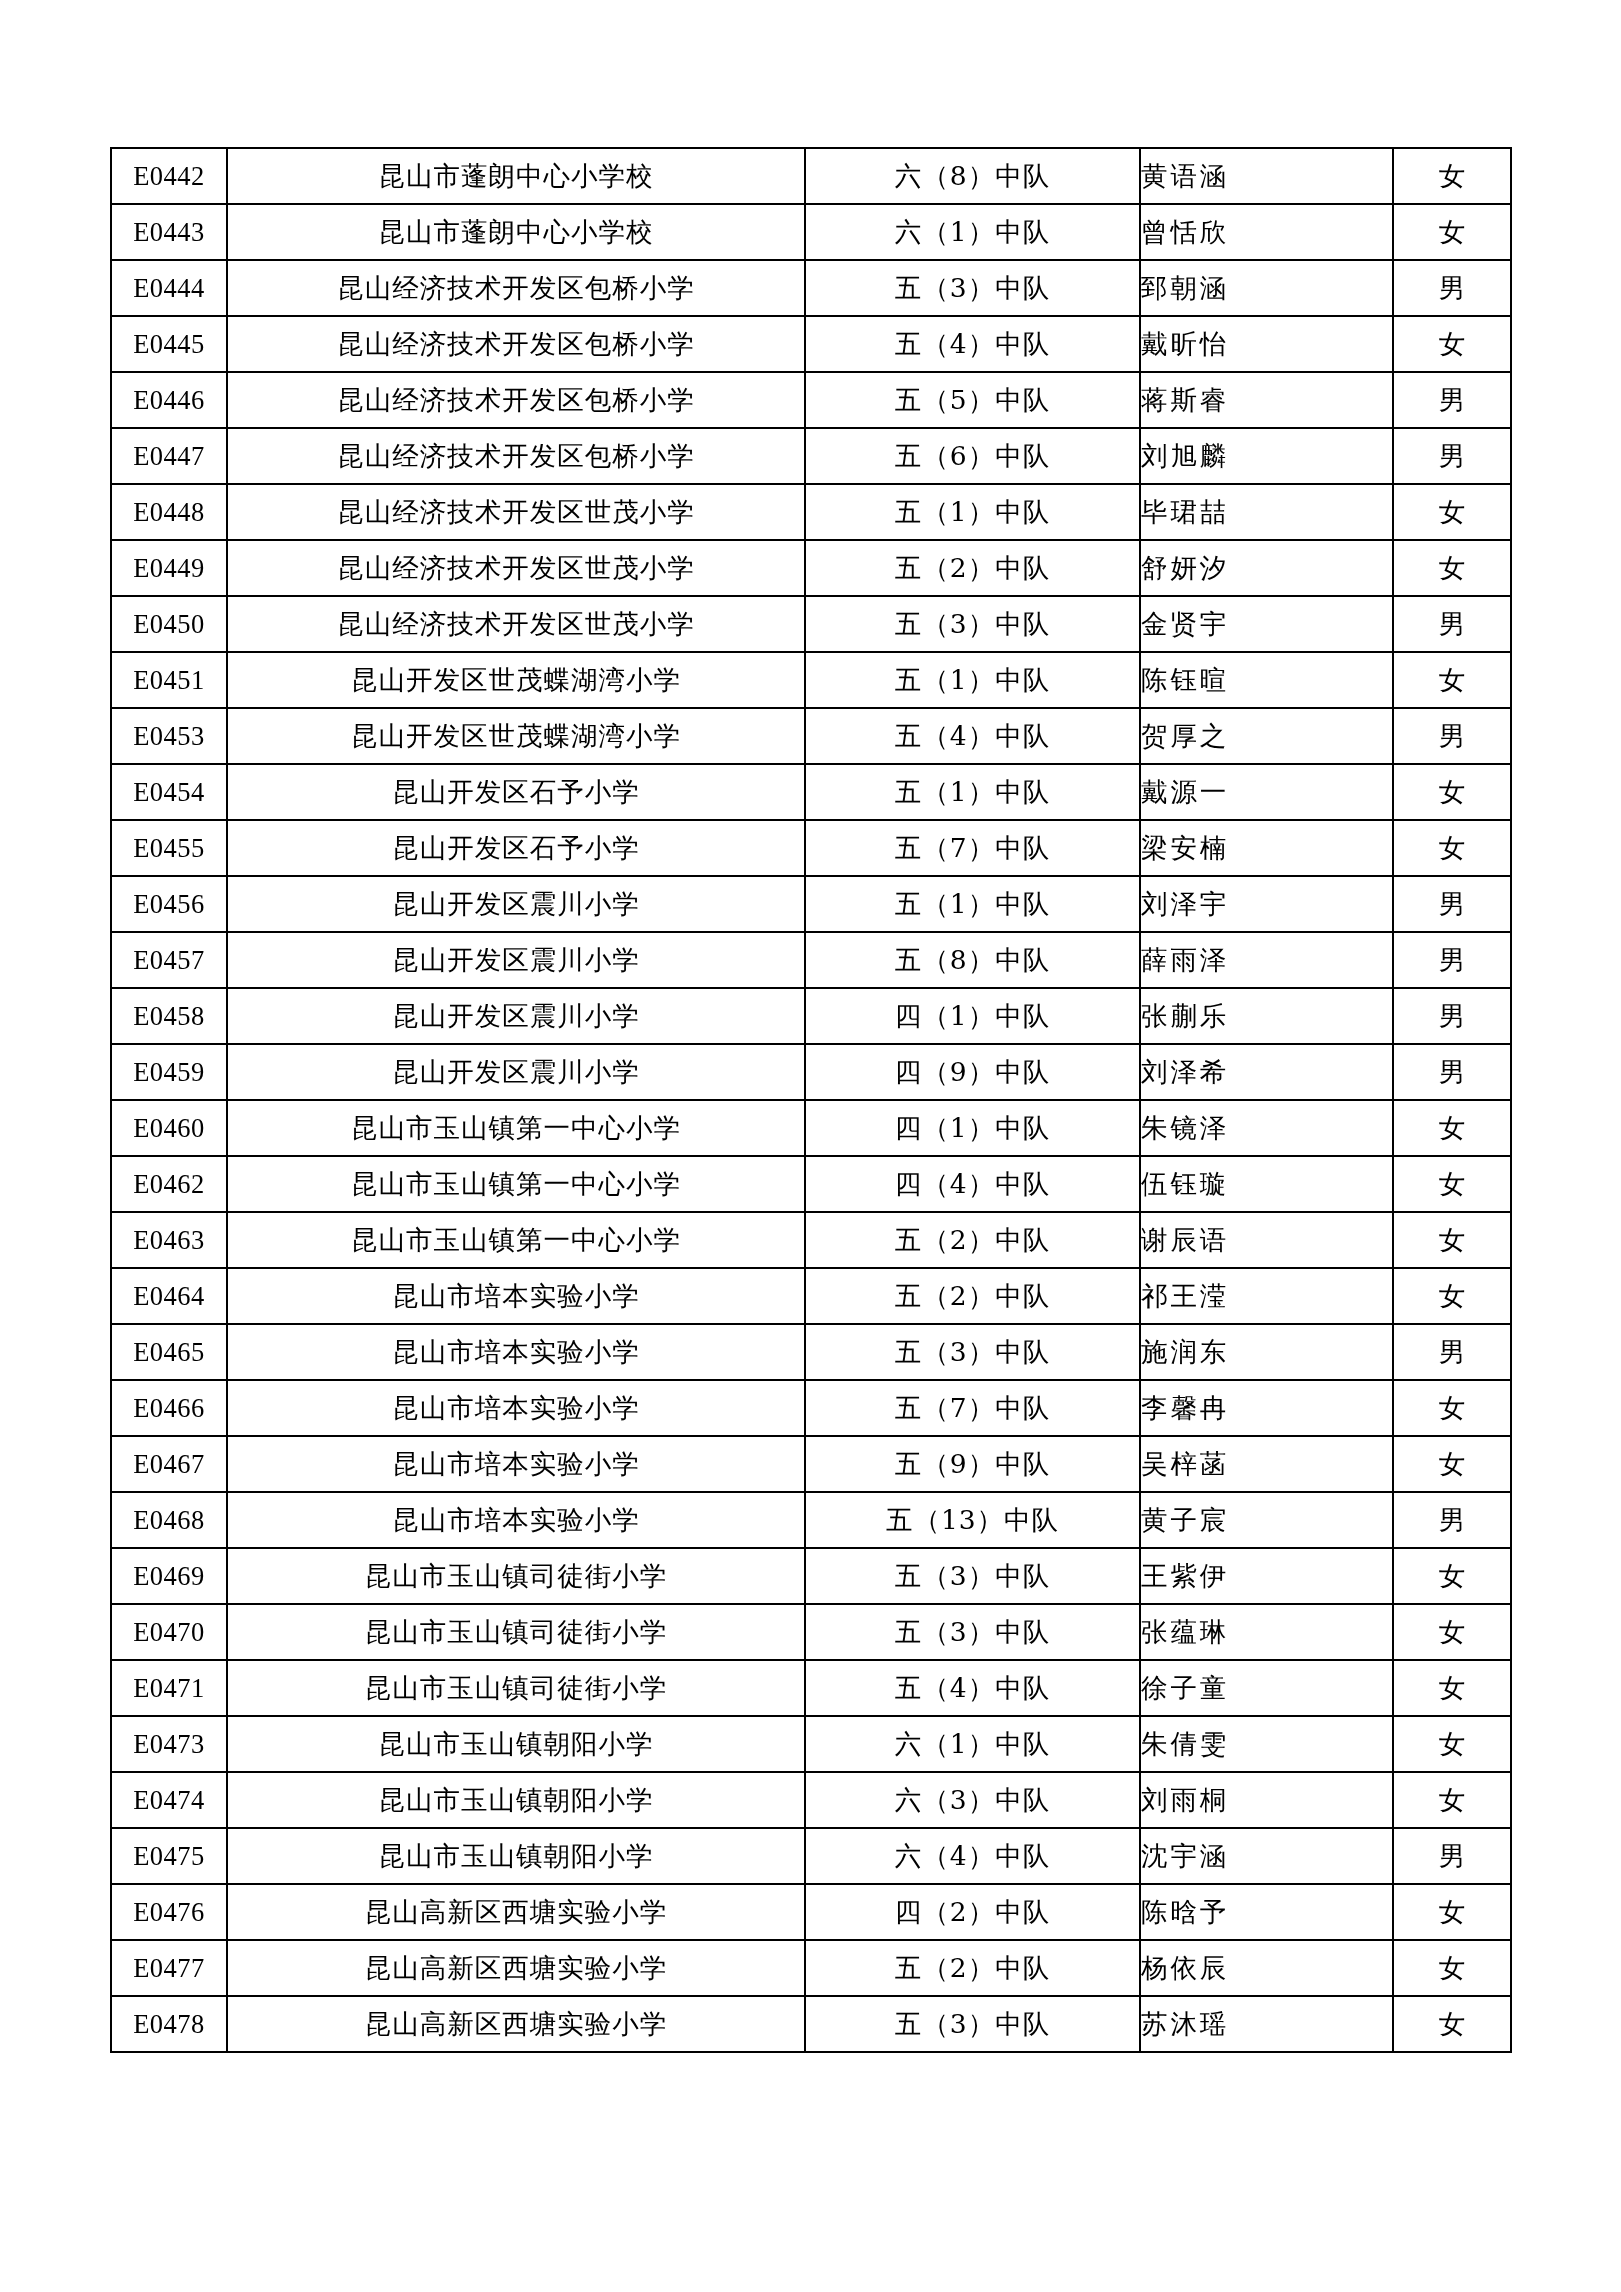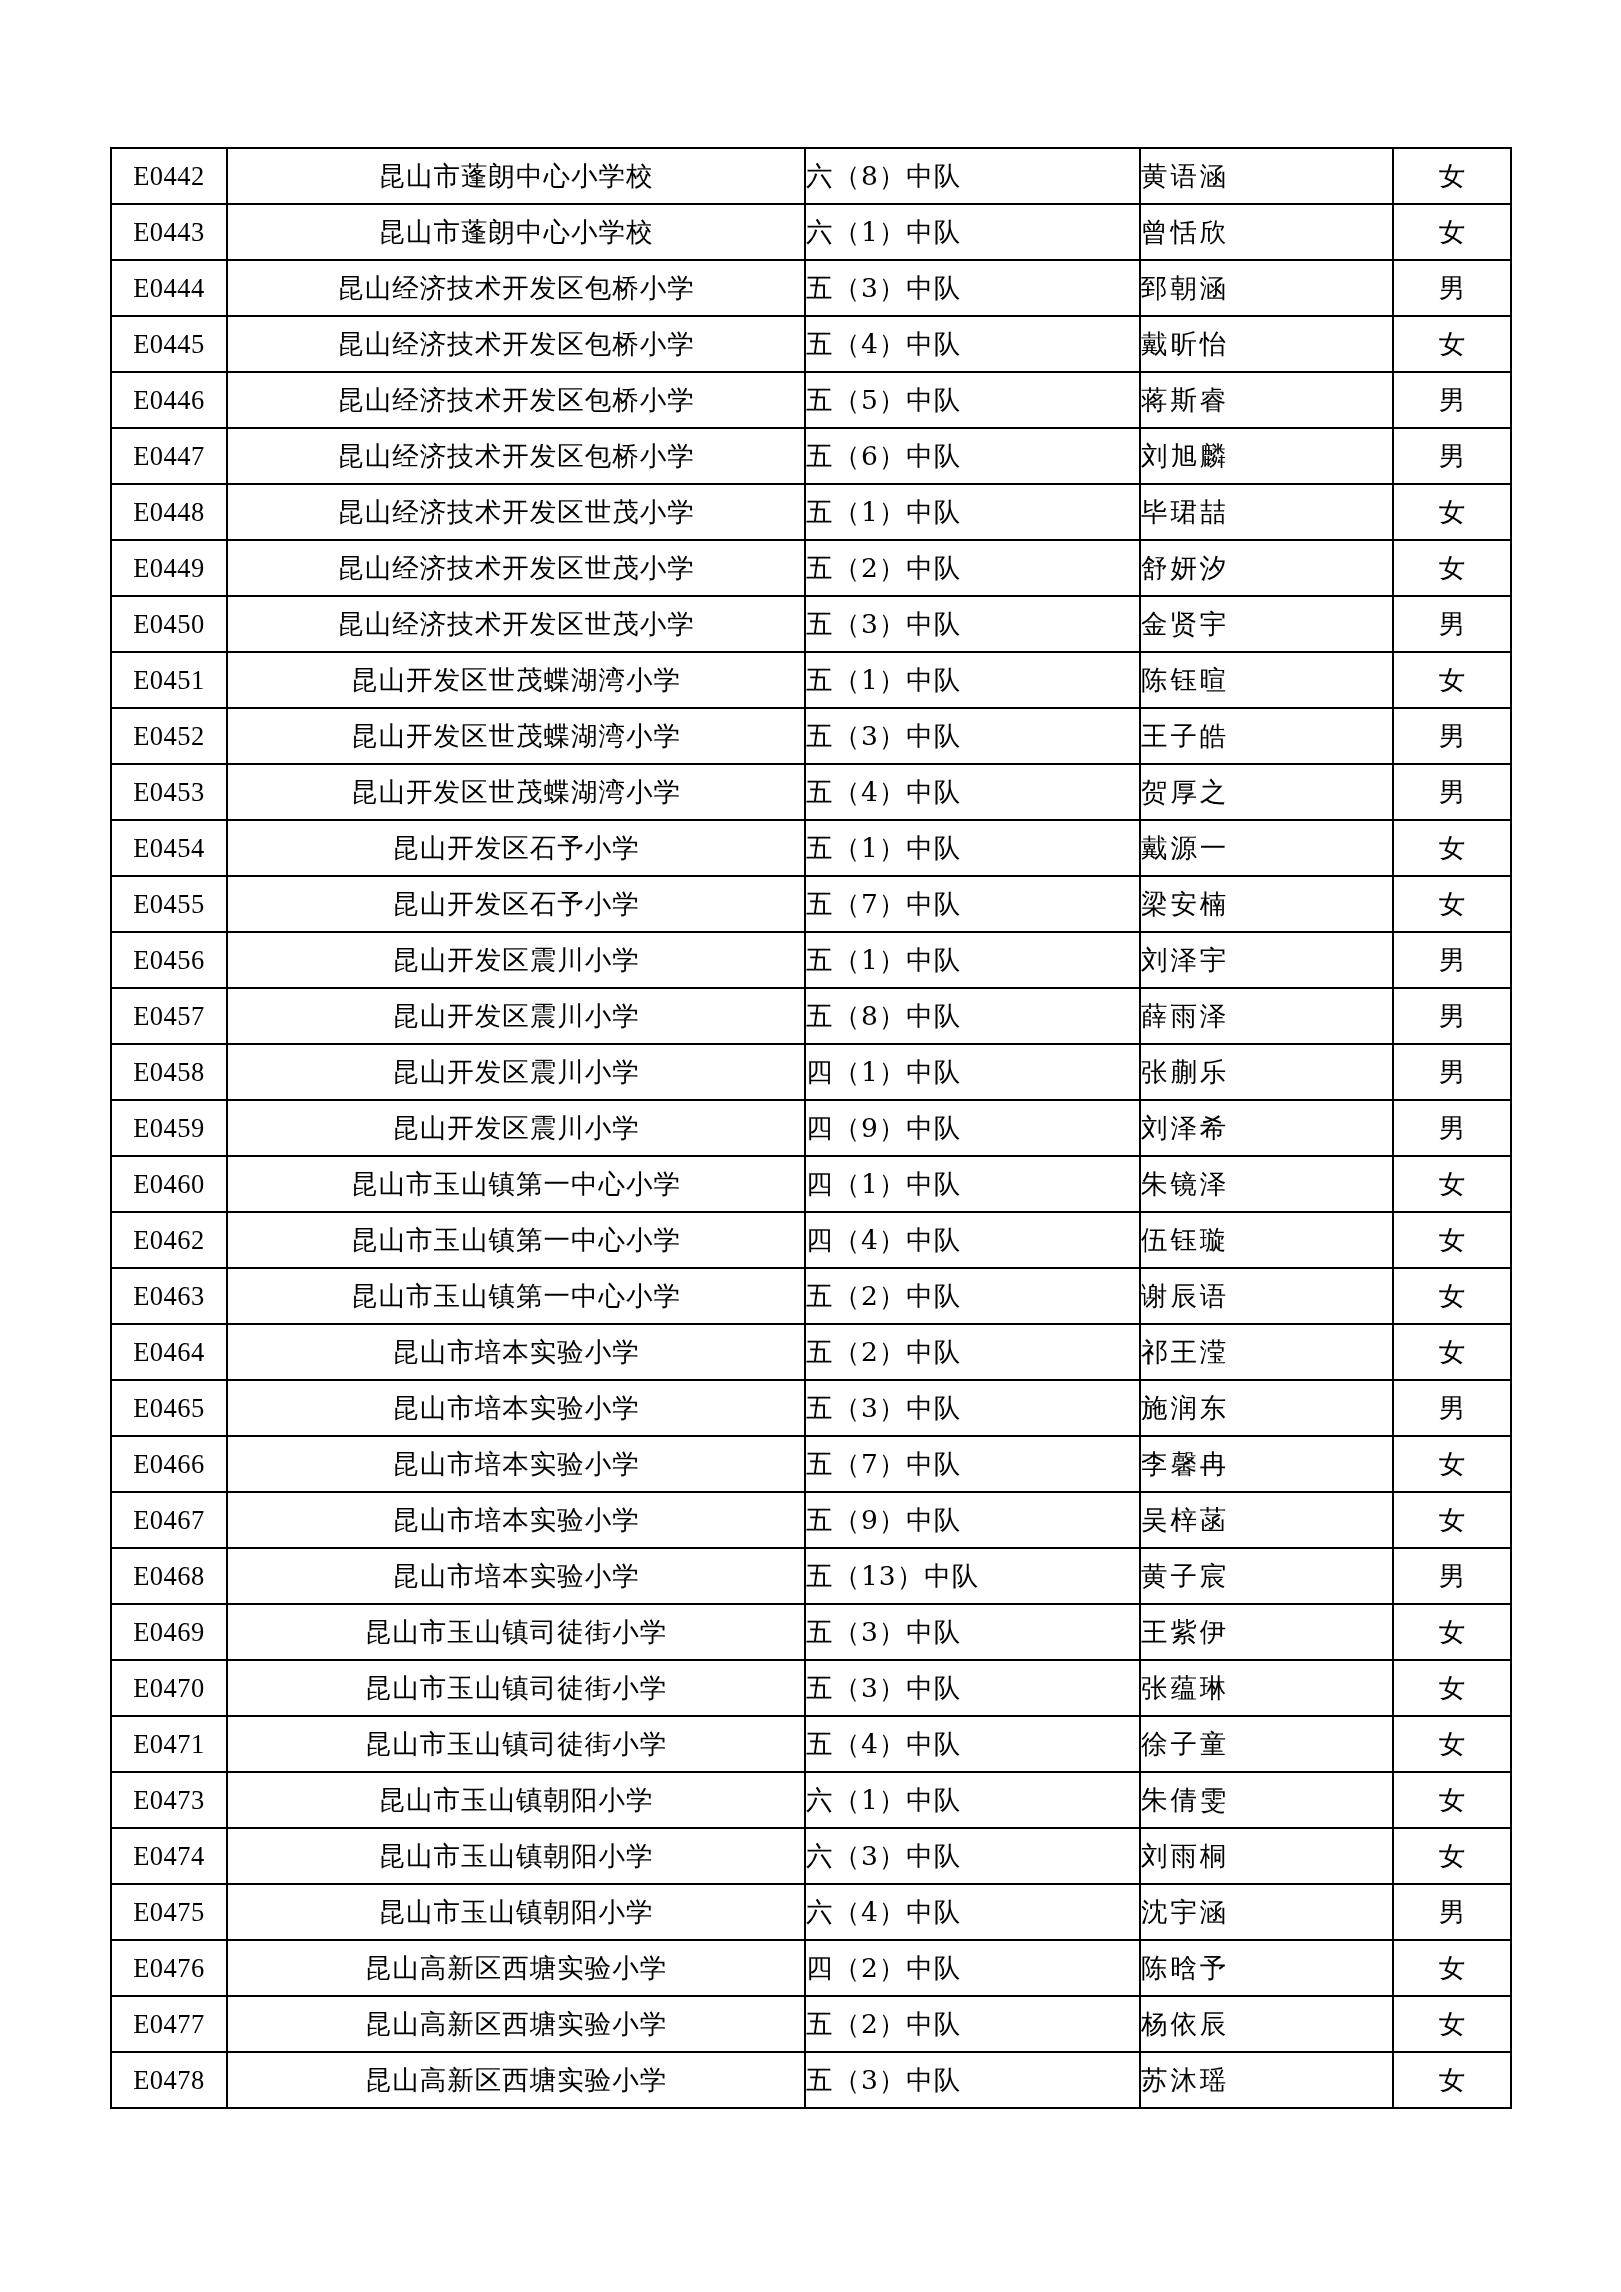--- a/index.html
+++ b/index.html
@@ -54,20 +54,21 @@
     letter-spacing: 0.5px;
   }
   td.school {
     text-align: center;
     padding-left: 10.8px;
     font-family: "DejaVu Serif", "Liberation Serif", serif;
     font-size: 27.4px;
     letter-spacing: 1px;
   }
   td.klass {
+    text-align: center;
     font-family: "DejaVu Serif", "Liberation Serif", serif;
     font-size: 27.4px;
     letter-spacing: 1px;
   }
   td.name {
     text-align: left;
     font-family: "DejaVu Serif", "Liberation Serif", serif;
     font-size: 27.4px;
     letter-spacing: 2.9px;
   }
@@ -155,27 +156,20 @@
             <td class="gender">男</td>
           </tr>
           <tr>
             <td class="code">E0451</td>
             <td class="school">昆山开发区世茂蝶湖湾小学</td>
             <td class="klass">五（1）中队</td>
             <td class="name">陈钰暄</td>
             <td class="gender">女</td>
           </tr>
           <tr>
-            <td class="code">E0452</td>
-            <td class="school">昆山开发区世茂蝶湖湾小学</td>
-            <td class="klass">五（3）中队</td>
-            <td class="name">王子皓</td>
-            <td class="gender">男</td>
-          </tr>
-          <tr>
             <td class="code">E0453</td>
             <td class="school">昆山开发区世茂蝶湖湾小学</td>
             <td class="klass">五（4）中队</td>
             <td class="name">贺厚之</td>
             <td class="gender">男</td>
           </tr>
           <tr>
             <td class="code">E0454</td>
             <td class="school">昆山开发区石予小学</td>
             <td class="klass">五（1）中队</td>

